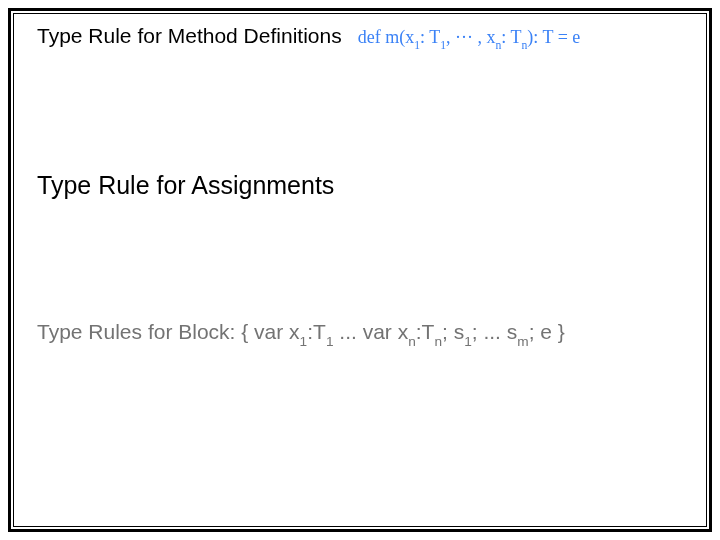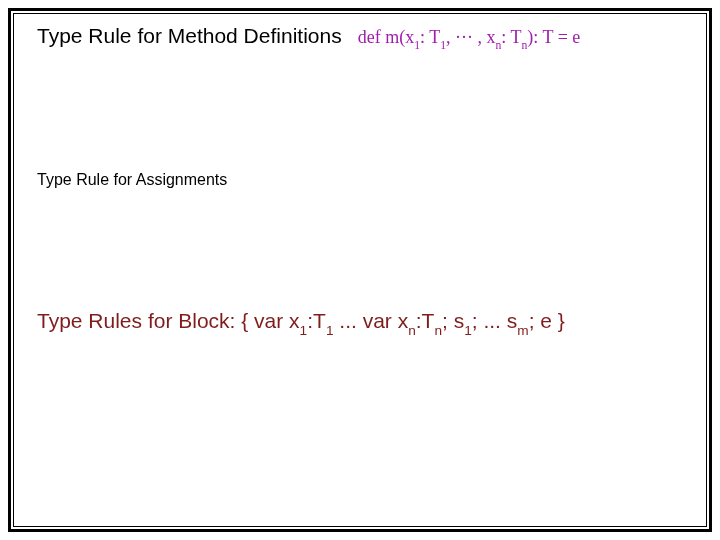--- a/index.html
+++ b/index.html
@@ -32,33 +32,33 @@
       display: flex;
       align-items: baseline;
       gap: 16px;
       font-family: Arial, Helvetica, sans-serif;
       font-size: 21px;
       color: #000000;
       margin-bottom: 120px;
     }
     .heading-row-2 {
       font-family: Arial, Helvetica, sans-serif;
-      font-size: 16px;
+      font-size: 25px;
       color: #000000;
       margin-bottom: 120px;
     }
     .heading-row-3 {
       font-family: Arial, Helvetica, sans-serif;
       font-size: 21px;
-      color: #7f1d1d;
+      color: #737373;
     }
     .formula {
       font-family: "Times New Roman", Times, serif;
       font-size: 18px;
-      color: #a21caf;
+      color: #3b82f6;
       white-space: nowrap;
     }
     .sub {
       font-size: 0.65em;
       vertical-align: sub;
       position: relative;
       top: 0.15em;
     }
   </style>
 </head>

